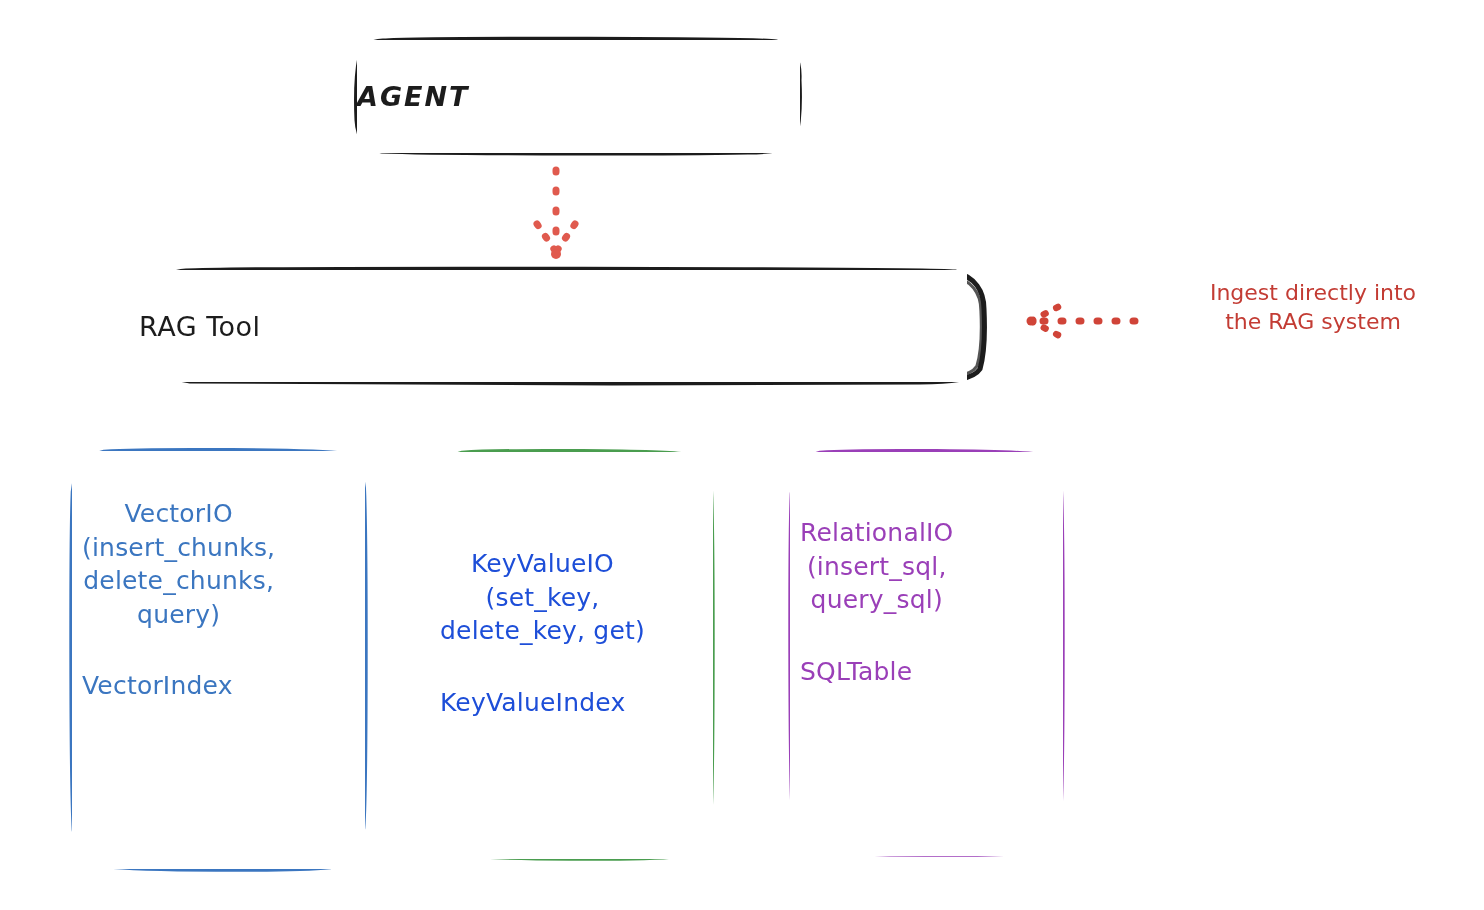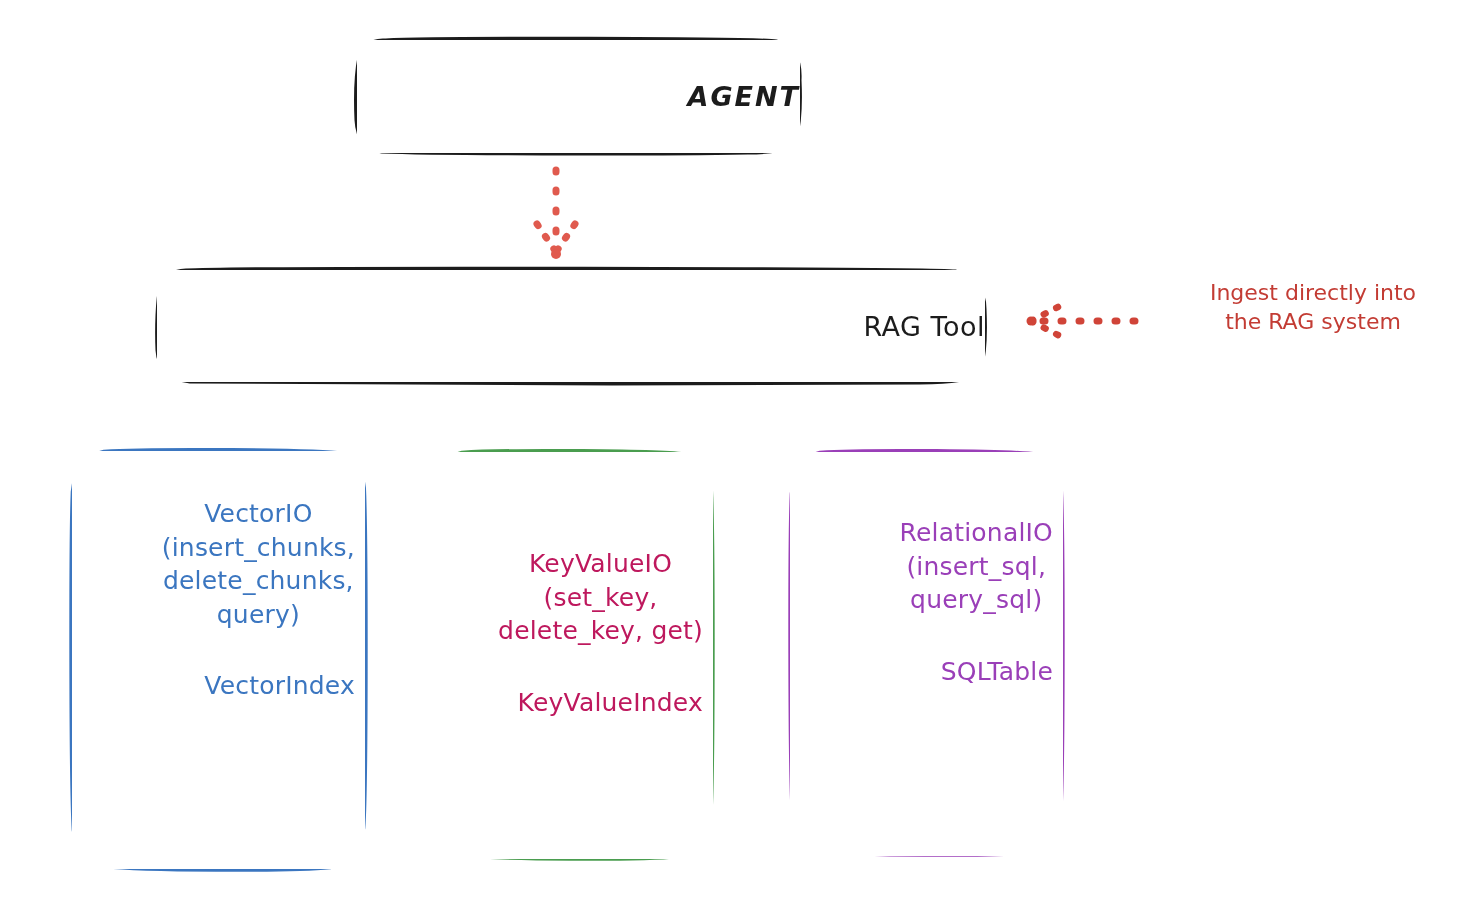--- a/index.html
+++ b/index.html
@@ -21,21 +21,21 @@
     top: 0;
     width: 1484px;
     height: 910px;
   }
 
   .node-box {
     position: absolute;
     box-sizing: border-box;
     display: flex;
     flex-direction: column;
-    align-items: flex-end;
+    align-items: flex-start;
     justify-content: center;
     background: #ffffff;
     text-align: center;
   }
 
   
   #agent-node {
     left: 357px;
     top: 40px;
     width: 443px;
@@ -45,21 +45,21 @@
     font-family: "DejaVu Sans", sans-serif;
     font-style: italic;
     font-weight: 700;
     font-size: 27px;
     letter-spacing: 2px;
     color: #1c1c1c;
   }
 
   
   #rag-tool-node {
-    left: 157px;
+    left: 139px;
     top: 270px;
     width: 828px;
     height: 112px;
   }
   #rag-tool-label {
     font-family: "DejaVu Sans", sans-serif;
     font-size: 27px;
     color: #1c1c1c;
     letter-spacing: 0.5px;
   }
@@ -80,21 +80,21 @@
     letter-spacing: 0.2px;
   }
   .provider-index {
     font-family: "DejaVu Sans", sans-serif;
     font-size: 25px;
     letter-spacing: 0.2px;
     margin-top: 40px;
   }
 
   #vector-io-signature, #vector-io-index { color: #3b76c0; }
-  #key-value-io-signature, #key-value-io-index { color: #be185d; }
+  #key-value-io-signature, #key-value-io-index { color: #1d4ed8; }
   #relational-io-signature, #relational-io-index { color: #9a3fb8; }
 
   
   #vector-io-node   { justify-content: flex-start; padding-top: 46px; }
   #key-value-io-node { justify-content: flex-start; padding-top: 95px; }
   #relational-io-node { justify-content: flex-start; padding-top: 64px; }
 
   
   #ingest-annotation {
     position: absolute;

